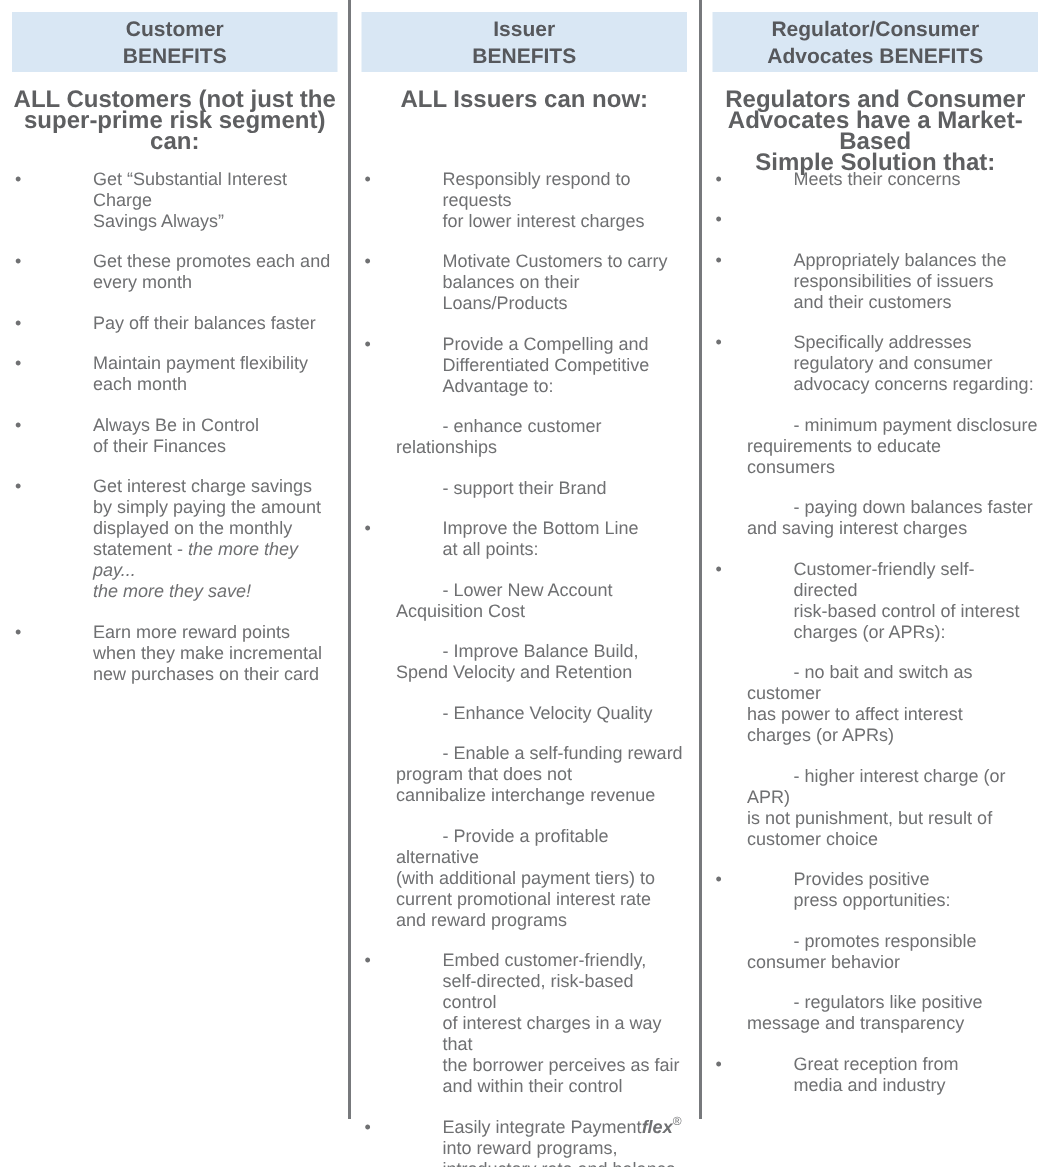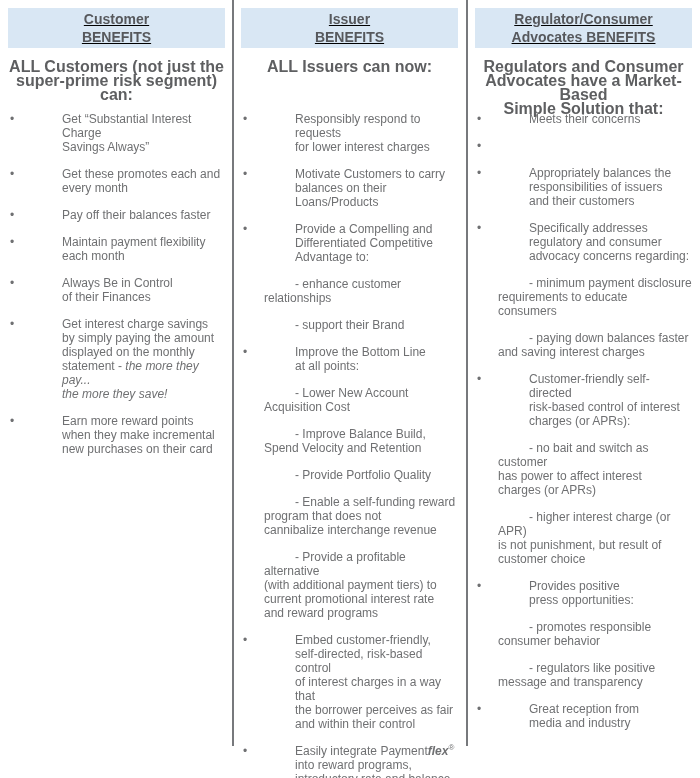--- a/index.html
+++ b/index.html
@@ -28,21 +28,20 @@
   .col-0 { left: 8px; }
   .col-1 { left: 241px; }
   .col-2 { left: 475px; }
   .col-header {
     height: 40px;
     background: var(--header-bg, #d9e7f4);
     display: flex;
     align-items: center;
     justify-content: center;
     text-align: center;
-    text-decoration: underline;
   }
   .col-header-text {
     font-size: 14px;
     line-height: 18px;
     font-weight: bold;
     color: var(--header-text, #56585c);
     white-space: pre-line;
   }
   .col-subheader {
     margin-top: 12px;
@@ -163,21 +162,21 @@
         <li class="item sub"><span class="item-text"><span>- support their Brand</span></span></li>
         <li class="item bullet">
           <span class="marker">•</span>
           <span class="item-text"><span>Improve the Bottom Line
 at all points:</span></span>
         </li>
         <li class="item sub"><span class="item-text"><span>- Lower New Account
 Acquisition Cost</span></span></li>
         <li class="item sub"><span class="item-text"><span>- Improve Balance Build,
 Spend Velocity and Retention</span></span></li>
-        <li class="item sub"><span class="item-text"><span>- Provide Portfolio Quality</span></span></li>
+        <li class="item sub"><span class="item-text"><span>- Enhance Velocity Quality</span></span></li>
         <li class="item sub"><span class="item-text"><span>- Enable a self-funding reward
 program that does not
 cannibalize interchange revenue</span></span></li>
         <li class="item sub"><span class="item-text"><span>- Provide a profitable alternative
 (with additional payment tiers) to
 current promotional interest rate
 and reward programs</span></span></li>
         <li class="item bullet">
           <span class="marker">•</span>
           <span class="item-text"><span>Embed customer-friendly,

